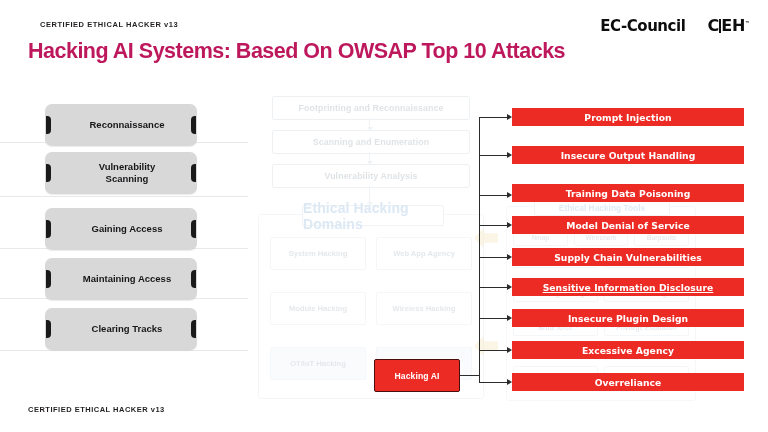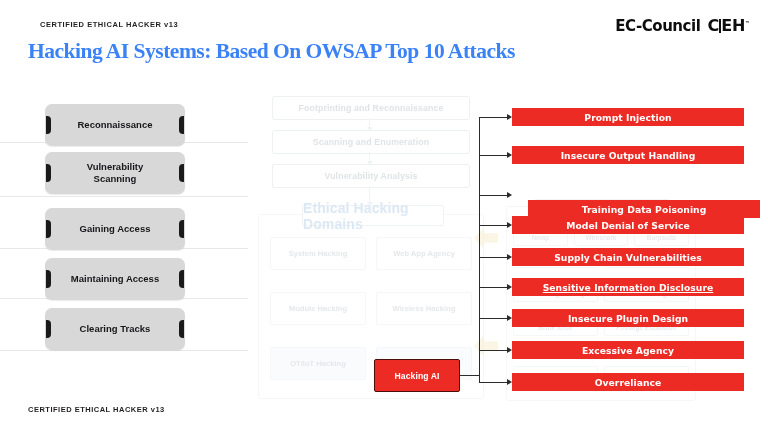--- a/index.html
+++ b/index.html
@@ -28,21 +28,21 @@
     letter-spacing: 0.55px;
     font-weight: 600;
     color: #231f20;
   }
   .brandbar {
     position: absolute;
     right: 18px;
     top: 16px;
     display: flex;
     align-items: center;
-    gap: 7px;
+    gap: 22px;
   }
   .brand-ec {
     font-size: 15px;
     font-weight: 800;
     letter-spacing: -0.45px;
     color: #0d0d0d;
     font-family: "DejaVu Sans", sans-serif;
   }
   .brand-ceh {
     font-size: 16px;
@@ -67,22 +67,22 @@
     letter-spacing: 0;
   }
 
   .slide-title {
     position: absolute;
     left: 28px;
     top: 39px;
     font-size: 21.5px;
     font-weight: 800;
     letter-spacing: -0.5px;
-    color: #3b82f6;
-    font-family: Liberation Serif, serif;
+    color: #be185d;
+    font-family: Liberation Sans, sans-serif;
     white-space: nowrap;
   }
   .slide-sub {
     position: absolute;
     left: 29px;
     top: 69px;
     font-size: 10.5px;
     color: #1b1b1b;
     white-space: nowrap;
   }
@@ -121,20 +121,21 @@
     border-radius: 7px;
     display: flex;
     align-items: center;
     justify-content: center;
     text-align: center;
     font-size: 9.5px;
     font-weight: 700;
     color: #17171a;
     line-height: 1.25;
     box-shadow: 0 1px 1px rgba(0,0,0,0.08);
+    padding-left: 12px;
   }
   .phase .notch-l,
   .phase .notch-r {
     position: absolute;
     top: 50%;
     transform: translateY(-50%);
     width: 5px;
     height: 18px;
     background: #1a1a1a;
   }
@@ -466,21 +467,21 @@
       <div class="tline" style="left: 24px; top: 254px; height: 1.4px; width: 28px;"></div>
       <div class="arrowhead" style="left: 52px; top: 251.4px;"></div>
       <div class="tline" style="left: 24px; top: 286px; height: 1.4px; width: 28px;"></div>
       <div class="arrowhead" style="left: 52px; top: 283.4px;"></div>
       <div class="tline" style="left: 3px; top: 279px; height: 1.4px; width: 21px;"></div>
     </div>
 
   <div id="attacks">
       <div class="attack" style="top: 108px;">Prompt Injection</div>
       <div class="attack" style="top: 146px;">Insecure Output Handling</div>
-      <div class="attack" style="top: 200px; margin-left: 16px;">Training Data Poisoning</div>
+      <div class="attack" style="top: 184px;">Training Data Poisoning</div>
       <div class="attack" style="top: 216px;">Model Denial of Service</div>
       <div class="attack" style="top: 248px;">Supply Chain Vulnerabilities</div>
       <div class="attack" style="top: 278px; text-decoration: underline;">Sensitive Information Disclosure</div>
       <div class="attack" style="top: 309px;">Insecure Plugin Design</div>
       <div class="attack" style="top: 341px;">Excessive Agency</div>
       <div class="attack" style="top: 373px;">Overreliance</div>
     </div>
 
 </div>
 

